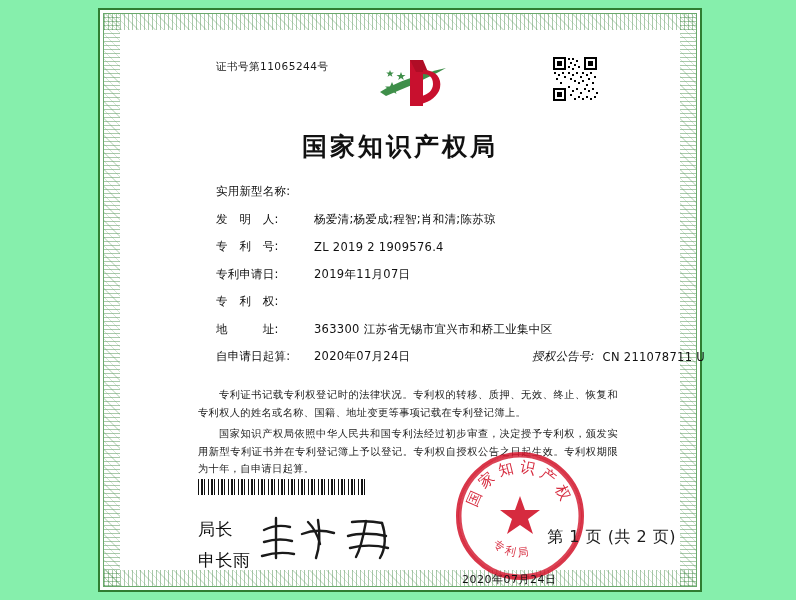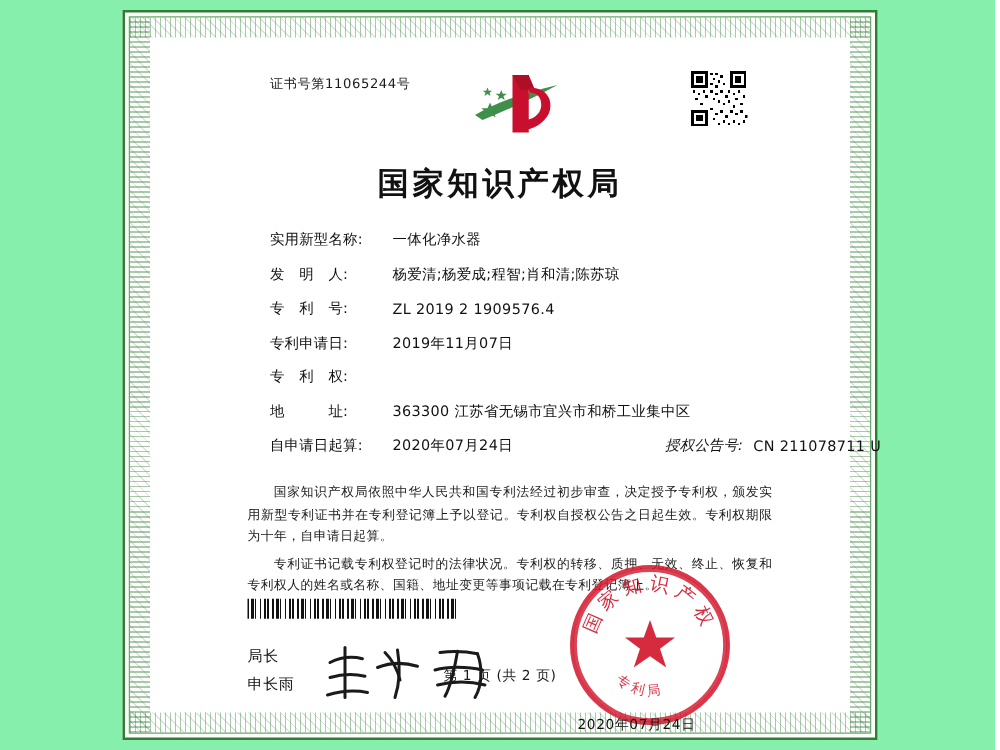--- a/index.html
+++ b/index.html
@@ -205,21 +205,21 @@
       #fff 5px, #fff 6px,
       #111 6px, #111 7px,
       #fff 7px, #fff 10px);
   }
 
   
   .sig-block {
     position: absolute;
     left: 74px;
     top: 480px;
-    font-size: 12px;
+    font-size: 17px;
     color: #111;
     line-height: 1.85;
     letter-spacing: .5px;
   }
   .signature {
     position: absolute;
     left: 132px;
     top: 478px;
     width: 140px;
     height: 54px;
@@ -251,22 +251,22 @@
     font-size: 11px;
     color: #111;
     letter-spacing: .5px;
   }
 
   
   .footer {
     position: absolute;
     left: 0; right: 0;
     bottom: 18px;
-    text-align: center;
-    font-size: 11px;
+    text-align: right;
+    font-size: 16px;
     color: #1b1b1b;
     letter-spacing: .5px;
     margin-top: 22px;
   }
 </style>
 </head>
 <body>
 
 <div class="page">
 
@@ -353,21 +353,20 @@
               <rect x="30" y="16" width="2" height="2"></rect>
           </g>
         </svg>
       </div>
 
       <div class="title">国家知识产权局</div>
 
       <div class="fields">
         <div class="field-row">
           <span class="field-label">实用新型名称:</span>
-          <span class="field-value">一体化净水器</span>
         </div>
         <div class="field-row">
           <span class="field-label">发　明　人:</span>
           <span class="field-value">杨爱清;杨爱成;程智;肖和清;陈苏琼</span>
         </div>
         <div class="field-row">
           <span class="field-label">专　利　号:</span>
           <span class="field-value">ZL 2019 2 1909576.4</span>
         </div>
         <div class="field-row">
@@ -383,22 +382,22 @@
         </div>
         <div class="field-row dual">
           <span class="field-label">自申请日起算:</span>
           <span class="field-value">2020年07月24日</span>
           <span class="field-label2">授权公告号:</span>
           <span class="field-value2">CN 211078711 U</span>
         </div>
       </div>
 
       <div class="paragraphs">
+        <p>专利证书记载专利权登记时的法律状况。专利权的转移、质押、无效、终止、恢复和专利权人的姓名或名称、国籍、地址变更等事项记载在专利登记簿上。</p>
         <p>国家知识产权局依照中华人民共和国专利法经过初步审查，决定授予专利权，颁发实用新型专利证书并在专利登记簿上予以登记。专利权自授权公告之日起生效。专利权期限为十年，自申请日起算。</p>
-        <p>专利证书记载专利权登记时的法律状况。专利权的转移、质押、无效、终止、恢复和专利权人的姓名或名称、国籍、地址变更等事项记载在专利登记簿上。</p>
       </div>
 
       <div class="barcode"></div>
 
       <div class="sig-block">
         <div>局长</div>
         <div>申长雨</div>
       </div>
 
       <div class="signature">

